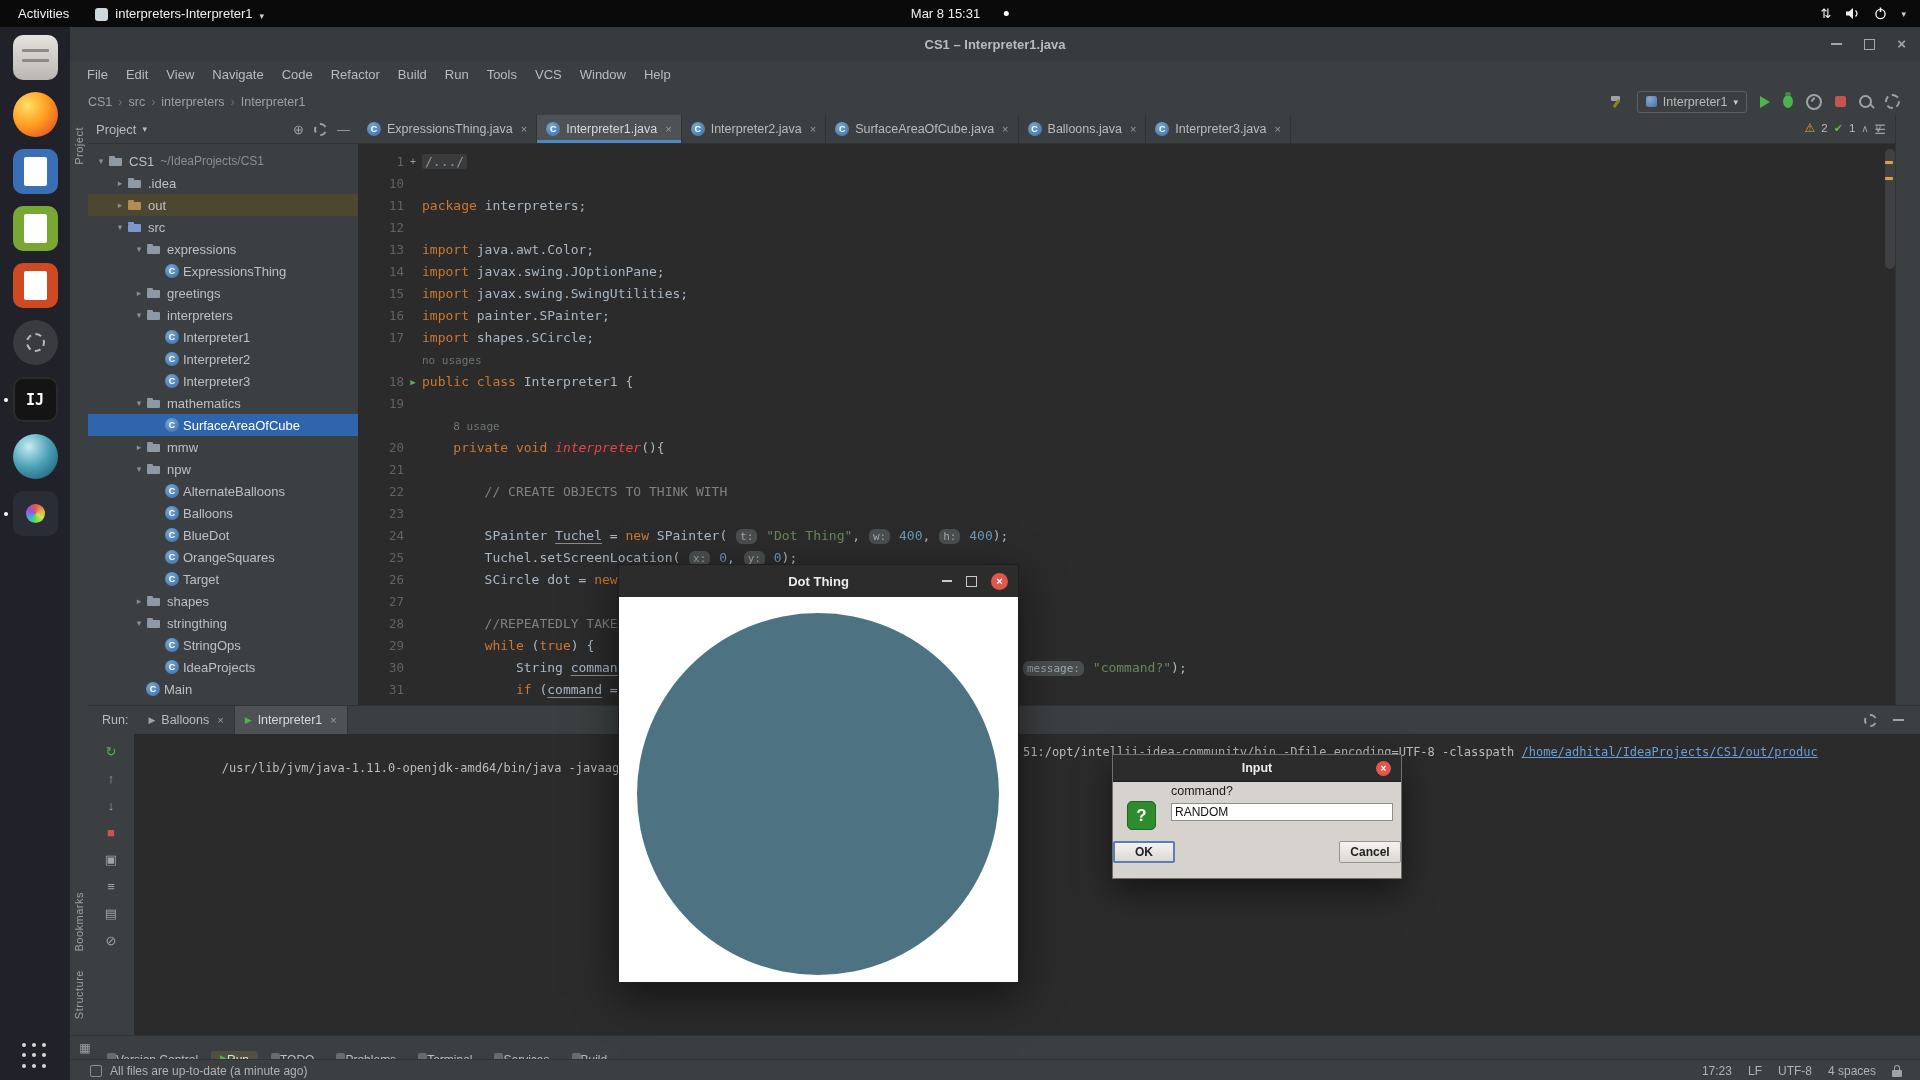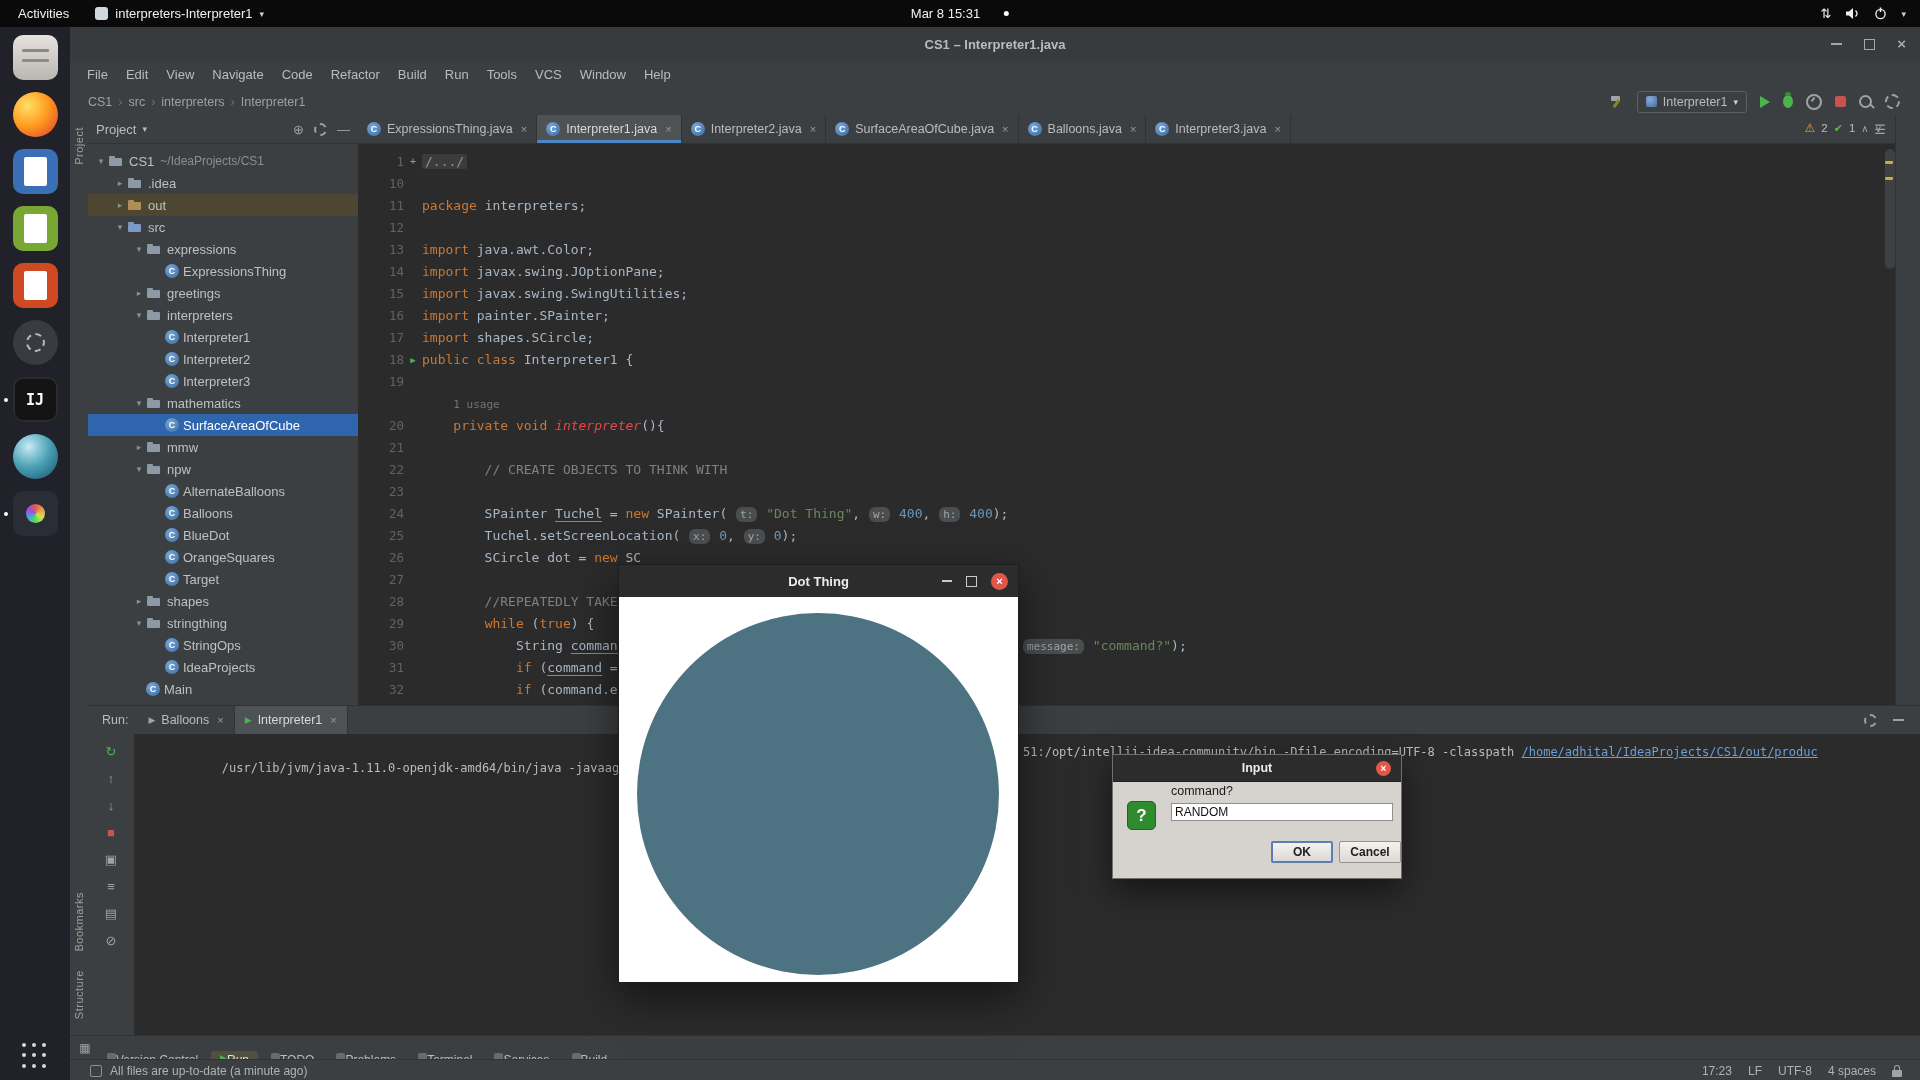--- a/index.html
+++ b/index.html
@@ -3,21 +3,21 @@
 <meta charset="utf-8">
 <style>
   html,body{margin:0;padding:0;background:#000;}
   body{width:1920px;height:1080px;position:relative;overflow:hidden;
        font-family:"Liberation Sans",sans-serif;-webkit-font-smoothing:antialiased;}
   
   #topbar{position:absolute;left:0;top:0;width:1920px;height:27px;background:#0a0a0a;
           display:flex;align-items:center;color:#f0f0f0;font-size:13px;}
   .tb-left{display:flex;align-items:center;gap:20px;padding-left:12px;}
   #activities{padding:2px 6px;border-radius:4px;}
-  #appmenu{display:flex;align-items:center;gap:7px;}
+  #appmenu{display:flex;align-items:flex-end;gap:7px;}
   .app-ico{width:13px;height:13px;background:#cfd8dc;border-radius:3px;display:inline-block;}
   .carat{font-size:9px;color:#cfcfcf;}
   .tb-clock{position:absolute;left:50%;transform:translateX(-50%);display:flex;align-items:center;gap:24px;font-size:13px;}
   .notif-dot{width:5px;height:5px;background:#fff;border-radius:50%;display:inline-block;}
   .tb-right{margin-left:auto;display:flex;align-items:center;gap:14px;padding-right:14px;}
   .tray-glyph{font-size:13px;color:#eee;}
   
   #dock{position:absolute;left:0;top:27px;width:70px;height:1053px;background:#23242de8;
         display:flex;flex-direction:column;align-items:center;padding-top:2px;box-sizing:border-box;}
   .dslot{position:relative;width:70px;height:57px;display:flex;align-items:center;justify-content:center;flex:none;}
@@ -191,21 +191,21 @@
   #input-dialog{position:absolute;left:1112px;top:754px;width:290px;height:125px;z-index:60;
      box-shadow:0 12px 30px rgba(0,0,0,.5);border:1px solid #6f6f6f;box-sizing:border-box;background:#d6d2ce;}
   #input-dialog .xtitle{height:26px;font-size:12.5px;}
   #input-dialog .xclose{width:15px;height:15px;font-size:10px;}
   .dlg-body{position:absolute;left:0;right:0;top:26px;bottom:0;}
   .q-icon{position:absolute;left:14px;top:20px;width:27px;height:27px;background:#2e8b2e;border:1px solid #1f661f;
      border-radius:5px;color:#fff;font-size:17px;font-weight:bold;display:flex;align-items:center;justify-content:center;}
   .dlg-prompt{position:absolute;left:58px;top:3px;font-size:12.5px;color:#1a1a1a;}
   .dlg-input{position:absolute;left:58px;top:22px;width:214px;height:16px;border:1px solid #8f8f8f;background:#fff;
      font:12px "Liberation Sans",sans-serif;color:#111;padding:0 3px;}
-  .dlg-btns{position:absolute;left:0;right:0;top:60px;display:flex;justify-content:flex-end;gap:6px;}
+  .dlg-btns{position:absolute;left:0;right:0;top:60px;display:flex;justify-content:space-between;gap:24px;}
   .dlg-btn{min-width:62px;height:22px;background:linear-gradient(#f4f2f0,#dcd8d4);border:1px solid #939393;
      font:600 12px "Liberation Sans",sans-serif;color:#222;border-radius:2px;padding:0 10px;}
   .dlg-btn.primary{border:2px solid #5b7fb5;}
 </style>
 </head>
 <body>
 
 <div id="topbar">
   <div class="tb-left">
     <span id="activities">Activities</span>
@@ -577,38 +577,45 @@
         </div>
         <div class="crow">
           <div class="gut">
             <span class="ln">17</span>
             <span class="gicon"></span>
           </div>
           <div class="codeline"><span class="tk-k">import </span><span class="tk-d">shapes.SCircle;</span></div>
         </div>
         <div class="crow">
           <div class="gut">
+            <span class="ln"></span>
+            <span class="gicon"></span>
+          </div>
+          <div class="codeline"><span class="tk-hint">no usages</span></div>
+        </div>
+        <div class="crow">
+          <div class="gut">
             <span class="ln">18</span>
             <span class="gicon runmark">▶</span>
           </div>
           <div class="codeline"><span class="tk-k">public class </span><span class="tk-d">Interpreter1 {</span></div>
         </div>
         <div class="crow">
           <div class="gut">
             <span class="ln">19</span>
             <span class="gicon"></span>
           </div>
           <div class="codeline"></div>
         </div>
         <div class="crow">
           <div class="gut">
             <span class="ln"></span>
             <span class="gicon"></span>
           </div>
-          <div class="codeline"><span class="tk-d">    </span><span class="tk-hint">1 usage</span></div>
+          <div class="codeline"><span class="tk-d">    </span><span class="tk-hint">8 usage</span></div>
         </div>
         <div class="crow">
           <div class="gut">
             <span class="ln">20</span>
             <span class="gicon"></span>
           </div>
           <div class="codeline"><span class="tk-d">    </span><span class="tk-k">private void </span><span class="tk-m">interpreter</span><span class="tk-d">(){</span></div>
         </div>
         <div class="crow">
           <div class="gut">

